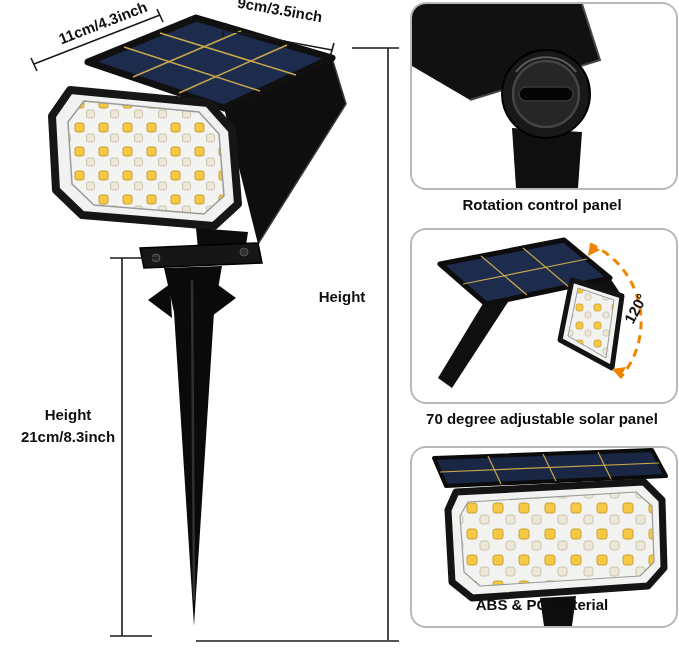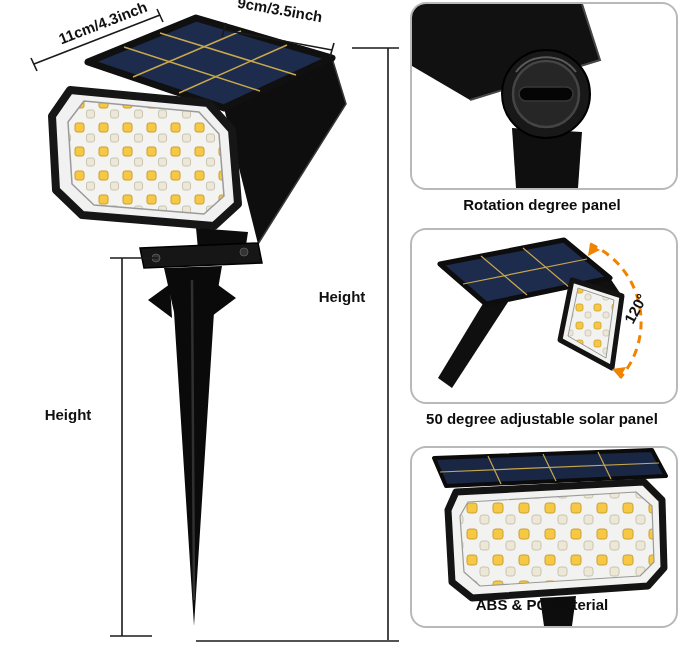--- a/index.html
+++ b/index.html
@@ -104,36 +104,37 @@
   <div class="abs dim-label" style="left:28px;top:12px;width:150px;transform:rotate(-21deg);">11cm/4.3inch</div>
 
   <div class="abs dim-label" style="left:220px;top:-1px;width:120px;transform:rotate(10deg);">9cm/3.5inch</div>
 
   <div class="abs dim-label dim-stack" style="left:292px;top:286px;width:100px;">
     <span>Height</span>
   </div>
 
   <div class="abs dim-label dim-stack" style="left:12px;top:404px;width:112px;">
     <span>Height</span>
+    <span>21cm/8.3inch</span>
   </div>
 
   <div class="panel" style="left:410px;top:2px;width:264px;height:184px;">
     <svg width="264" height="184" viewBox="0 0 264 184">
       <polygon points="0,0 170,0 188,56 58,96 0,62" fill="#111"></polygon>
       <polyline points="170,0 188,56 58,96" fill="none" stroke="#474747" stroke-width="2"></polyline>
       <polygon points="100,124 170,128 166,184 104,184" fill="#0f0f0f"></polygon>
       <g>
         <circle cx="134" cy="90" r="44" fill="#181818" stroke="#000" stroke-width="2"></circle>
         <circle cx="134" cy="90" r="33" fill="#262626" stroke="#454545" stroke-width="2.5"></circle>
         <rect x="107" y="83" width="54" height="14" rx="7" fill="#050505" stroke="#383838" stroke-width="1.5"></rect>
         <path d="M104,68 A38 38 0 0 1 164,68" fill="none" stroke="#5a5a5a" stroke-width="2"></path>
       </g>
     </svg>
   </div>
-  <div class="caption" style="left:410px;top:196px;width:264px;">Rotation degree panel</div>
+  <div class="caption" style="left:410px;top:196px;width:264px;">Rotation control panel</div>
 
   <div class="panel" style="left:410px;top:228px;width:264px;height:172px;">
     <svg width="264" height="172" viewBox="0 0 264 172">
       <defs>
         <pattern id="led-b" width="18" height="18" patternUnits="userSpaceOnUse">
           <rect width="18" height="18" fill="#f2f2f0"></rect>
           <rect x="2" y="2" width="7" height="7" rx="2" fill="#f6c844" stroke="#c9a132" stroke-width="0.8"></rect>
           <rect x="11" y="10" width="6" height="6" rx="2" fill="#ece7d6" stroke="#c9c3b0" stroke-width="0.8"></rect>
         </pattern>
       </defs>
@@ -151,21 +152,21 @@
       <polygon points="166,58 202,70 194,128 156,106" fill="url(#led-b)" stroke="#9a9a9a" stroke-width="1"></polygon>
 
       <g>
         <path d="M178,14 A85 85 0 0 1 208,148" fill="none" stroke="#f08300" stroke-width="3" stroke-dasharray="8 6"></path>
         <polygon points="178,14 188,20 176,26" fill="#f08300"></polygon>
         <polygon points="208,148 200,139 214,137" fill="#f08300"></polygon>
       </g>
     </svg>
   </div>
   <div class="angle-label" style="left:620px;top:300px;">120°</div>
-  <div class="caption" style="left:410px;top:410px;width:264px;">50 degree adjustable solar panel</div>
+  <div class="caption" style="left:410px;top:410px;width:264px;">70 degree adjustable solar panel</div>
 
   <div class="panel" style="left:410px;top:446px;width:264px;height:178px;">
     <svg width="264" height="178" viewBox="0 0 264 178">
       <defs>
         <pattern id="led-c" width="26" height="26" patternUnits="userSpaceOnUse">
           <rect width="26" height="26" fill="#f2f2f0"></rect>
           <rect x="3" y="3" width="10" height="10" rx="2.5" fill="#f6c844" stroke="#c9a132" stroke-width="1"></rect>
           <rect x="16" y="15" width="9" height="9" rx="2.5" fill="#ece7d6" stroke="#c9c3b0" stroke-width="1"></rect>
         </pattern>
       </defs>

